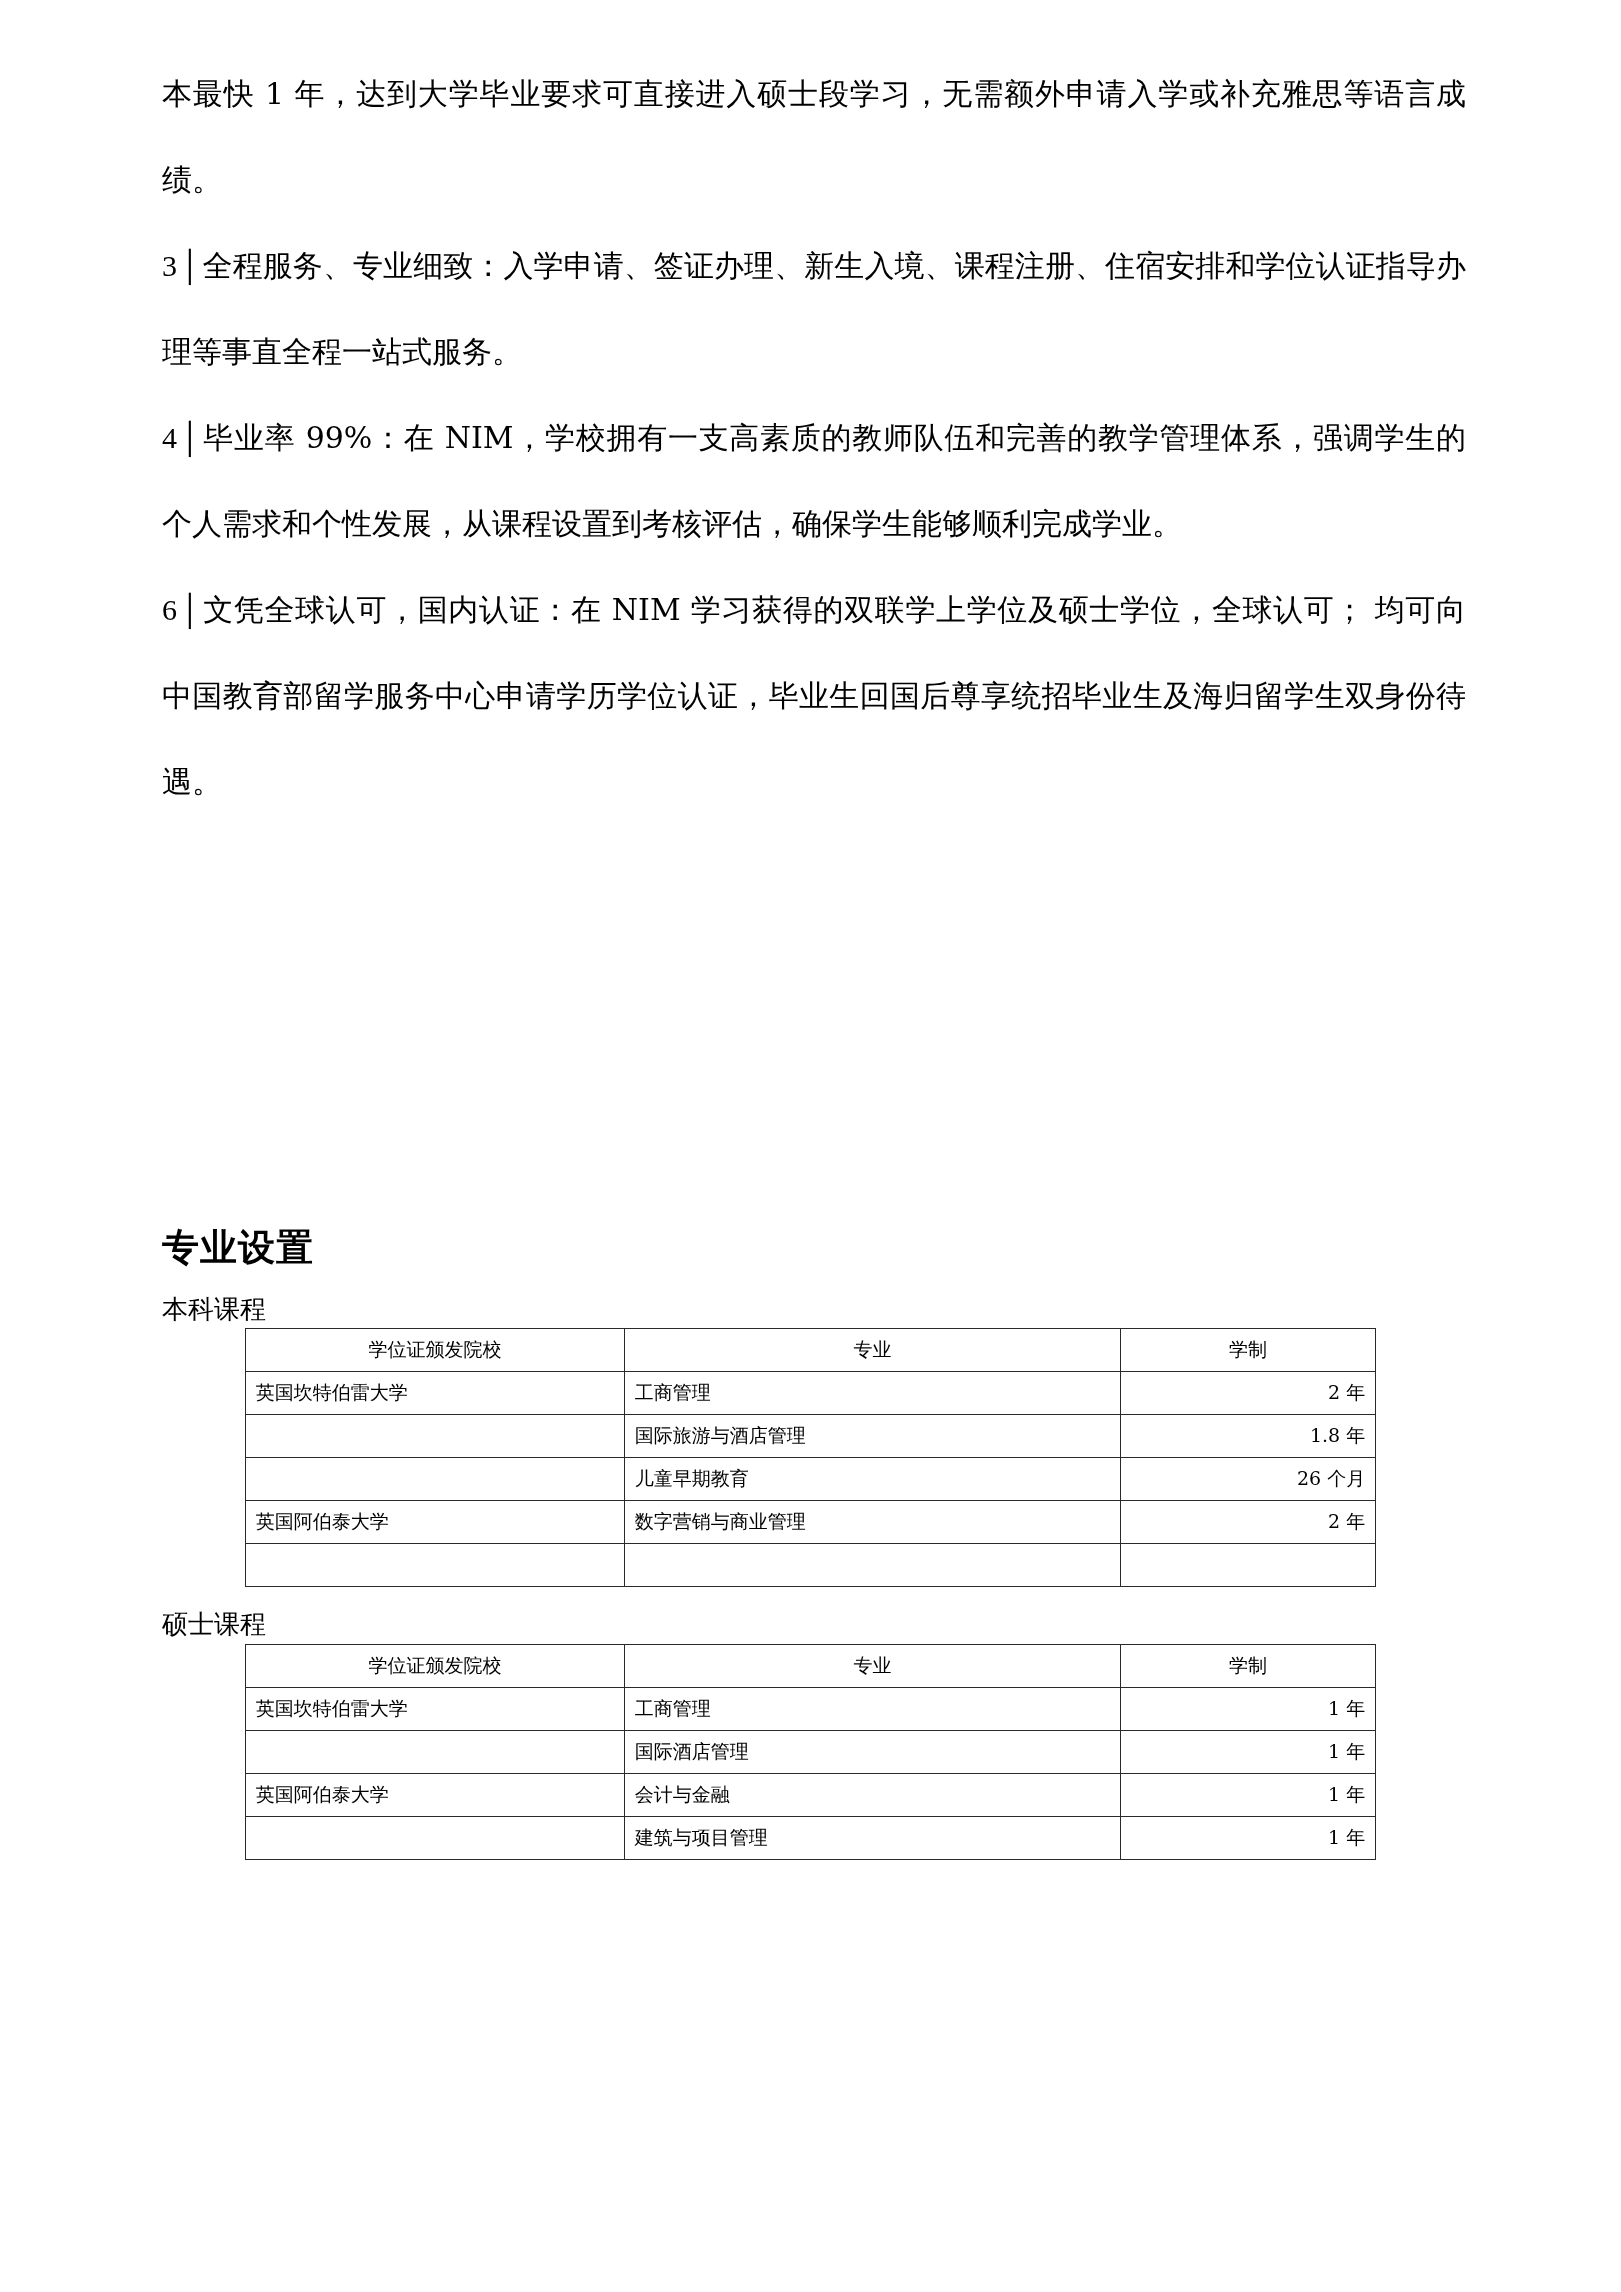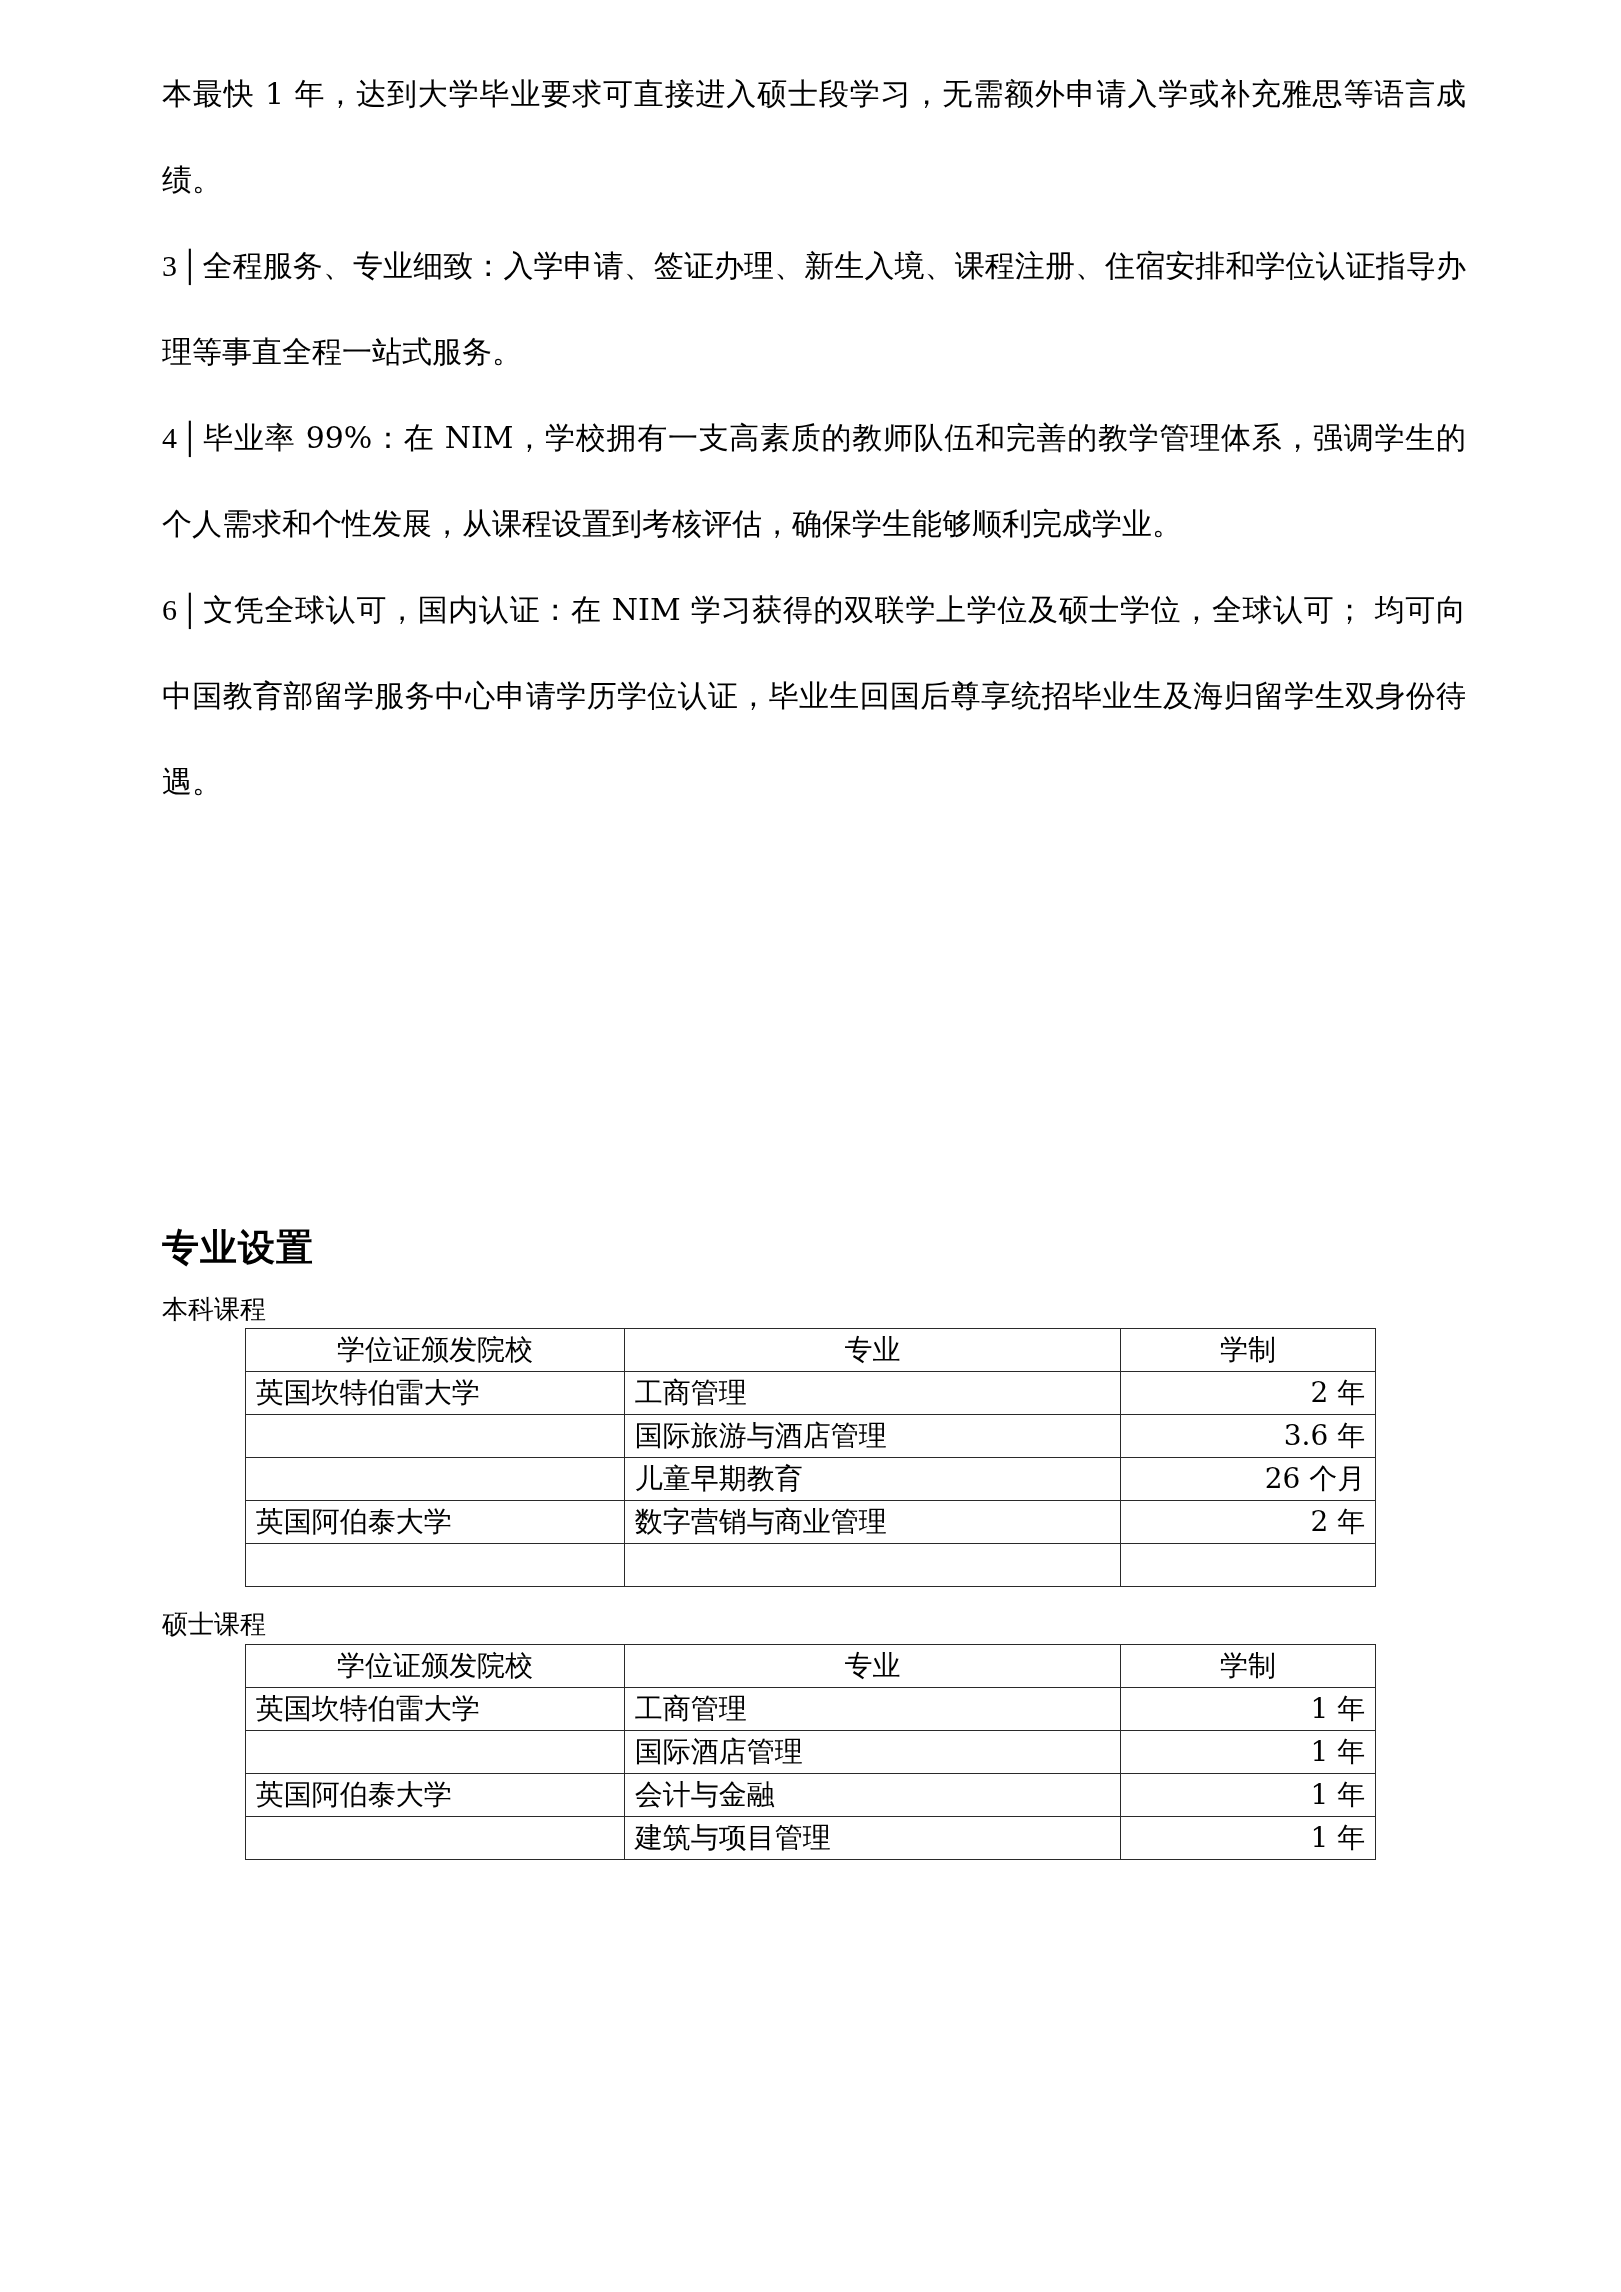--- a/index.html
+++ b/index.html
@@ -76,21 +76,21 @@
   #caption-pg { top: 1612px; }
 
   
   table.course-table {
     position: absolute;
     left: 245px;
     width: 1130px;
     border-collapse: collapse;
     table-layout: fixed;
     font-family: "DejaVu Serif", "Liberation Serif", serif;
-    font-size: 28px;
+    font-size: 19px;
   }
   #table-ug { top: 1328px; }
   #table-pg { top: 1644px; }
 
   table.course-table col.c1 { width: 379px; }
   table.course-table col.c2 { width: 496px; }
   table.course-table col.c3 { width: 255px; }
 
   table.course-table td,
   table.course-table th {
@@ -158,21 +158,21 @@
     </thead>
     <tbody>
       <tr>
         <td class="school">英国坎特伯雷大学</td>
         <td class="major">工商管理</td>
         <td class="dur-center">2 年</td>
       </tr>
       <tr>
         <td class="school"></td>
         <td class="major">国际旅游与酒店管理</td>
-        <td class="dur-center">3.6 年</td>
+        <td class="dur-center">1.8 年</td>
       </tr>
       <tr>
         <td class="school"></td>
         <td class="major">儿童早期教育</td>
         <td class="dur-center">26 个月</td>
       </tr>
       <tr>
         <td class="school">英国阿伯泰大学</td>
         <td class="major">数字营销与商业管理</td>
         <td class="dur-center">2 年</td>

